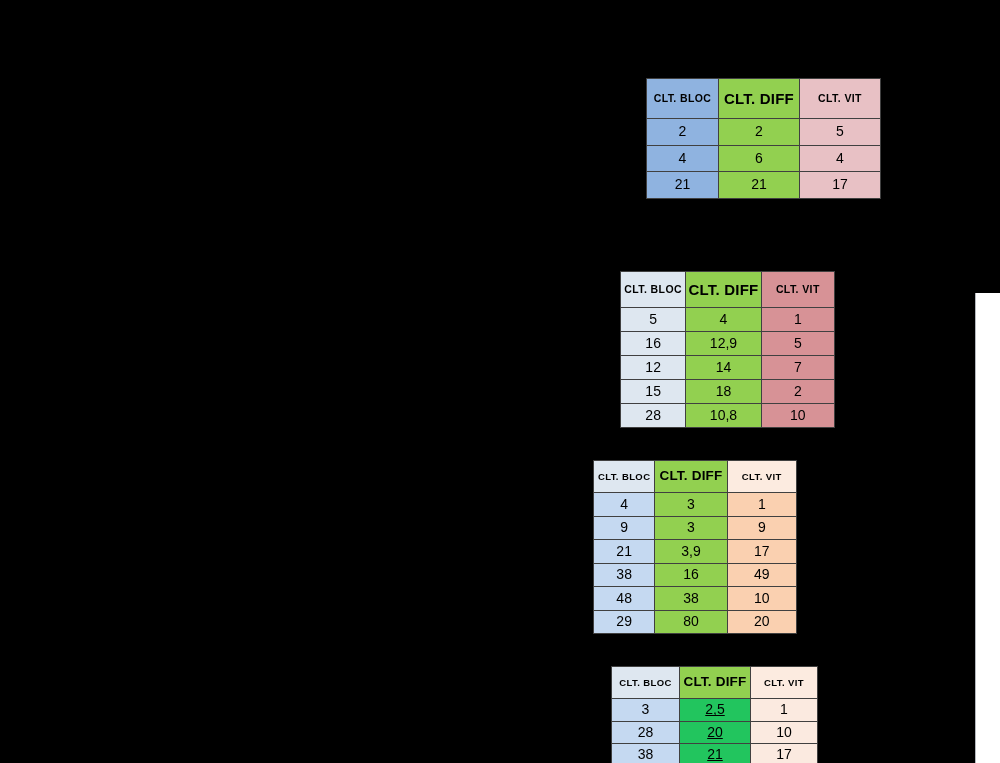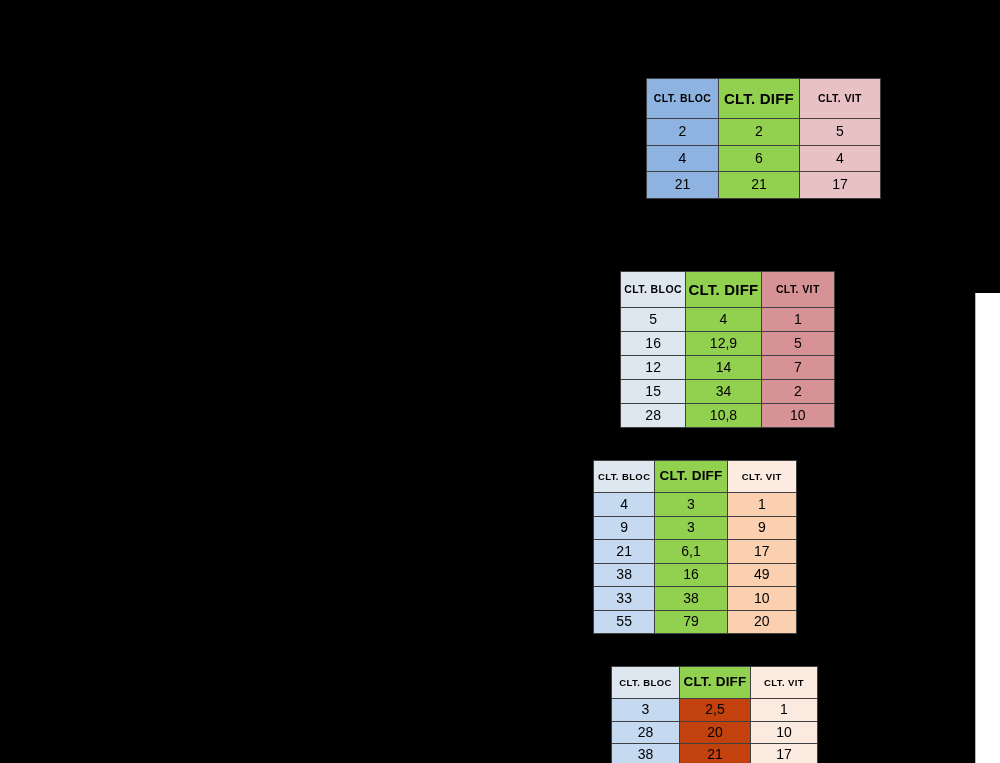--- a/index.html
+++ b/index.html
@@ -129,21 +129,21 @@
   
   #table-4 {
     left: 611px;
     top: 641px;
     width: 206px;
   }
   #table-4 .h-bloc { background: #DEE7F0; }
   #table-4 .h-diff { background: #92D050; }
   #table-4 .h-vit  { background: #FCEBE0; }
   #table-4 .c-bloc { background: #C5D9F1; }
-  #table-4 .c-diff { background: #c2410c; }
+  #table-4 .c-diff { background: #22c55e; text-decoration: underline; }
   #table-4 .c-vit  { background: #FBEAE0; }
   #table-4 thead th { height: 31px; }
   #table-4 tbody td { height: 21.5px; }
   #table-4 .col-1 { width: 68px; }
   #table-4 .col-2 { width: 71px; }
   #table-4 .col-3 { width: 67px; }
   #table-4 .hdr-diff { font-size: 13.5px; }
   #table-4 .hdr-bloc, #table-4 .hdr-vit { font-size: 9.5px; }
 </style>
 </head>
@@ -209,21 +209,21 @@
         <td class="val c-diff">12,9</td>
         <td class="val c-vit">5</td>
       </tr>
       <tr>
         <td class="val c-bloc">12</td>
         <td class="val c-diff">14</td>
         <td class="val c-vit">7</td>
       </tr>
       <tr>
         <td class="val c-bloc">15</td>
-        <td class="val c-diff">34</td>
+        <td class="val c-diff">18</td>
         <td class="val c-vit">2</td>
       </tr>
       <tr>
         <td class="val c-bloc">28</td>
         <td class="val c-diff">10,8</td>
         <td class="val c-vit">10</td>
       </tr>
     </tbody>
   </table>
 
@@ -246,36 +246,36 @@
         <td class="val c-diff">3</td>
         <td class="val c-vit">1</td>
       </tr>
       <tr>
         <td class="val c-bloc">9</td>
         <td class="val c-diff">3</td>
         <td class="val c-vit">9</td>
       </tr>
       <tr>
         <td class="val c-bloc">21</td>
-        <td class="val c-diff">6,1</td>
+        <td class="val c-diff">3,9</td>
         <td class="val c-vit">17</td>
       </tr>
       <tr>
         <td class="val c-bloc">38</td>
         <td class="val c-diff">16</td>
         <td class="val c-vit">49</td>
       </tr>
       <tr>
-        <td class="val c-bloc">33</td>
+        <td class="val c-bloc">48</td>
         <td class="val c-diff">38</td>
         <td class="val c-vit">10</td>
       </tr>
       <tr>
-        <td class="val c-bloc">55</td>
-        <td class="val c-diff">79</td>
+        <td class="val c-bloc">29</td>
+        <td class="val c-diff">80</td>
         <td class="val c-vit">20</td>
       </tr>
     </tbody>
   </table>
 
   <table class="data-table" id="table-4">
     <colgroup>
       <col class="col-1">
         <col class="col-2">
         <col class="col-3">

